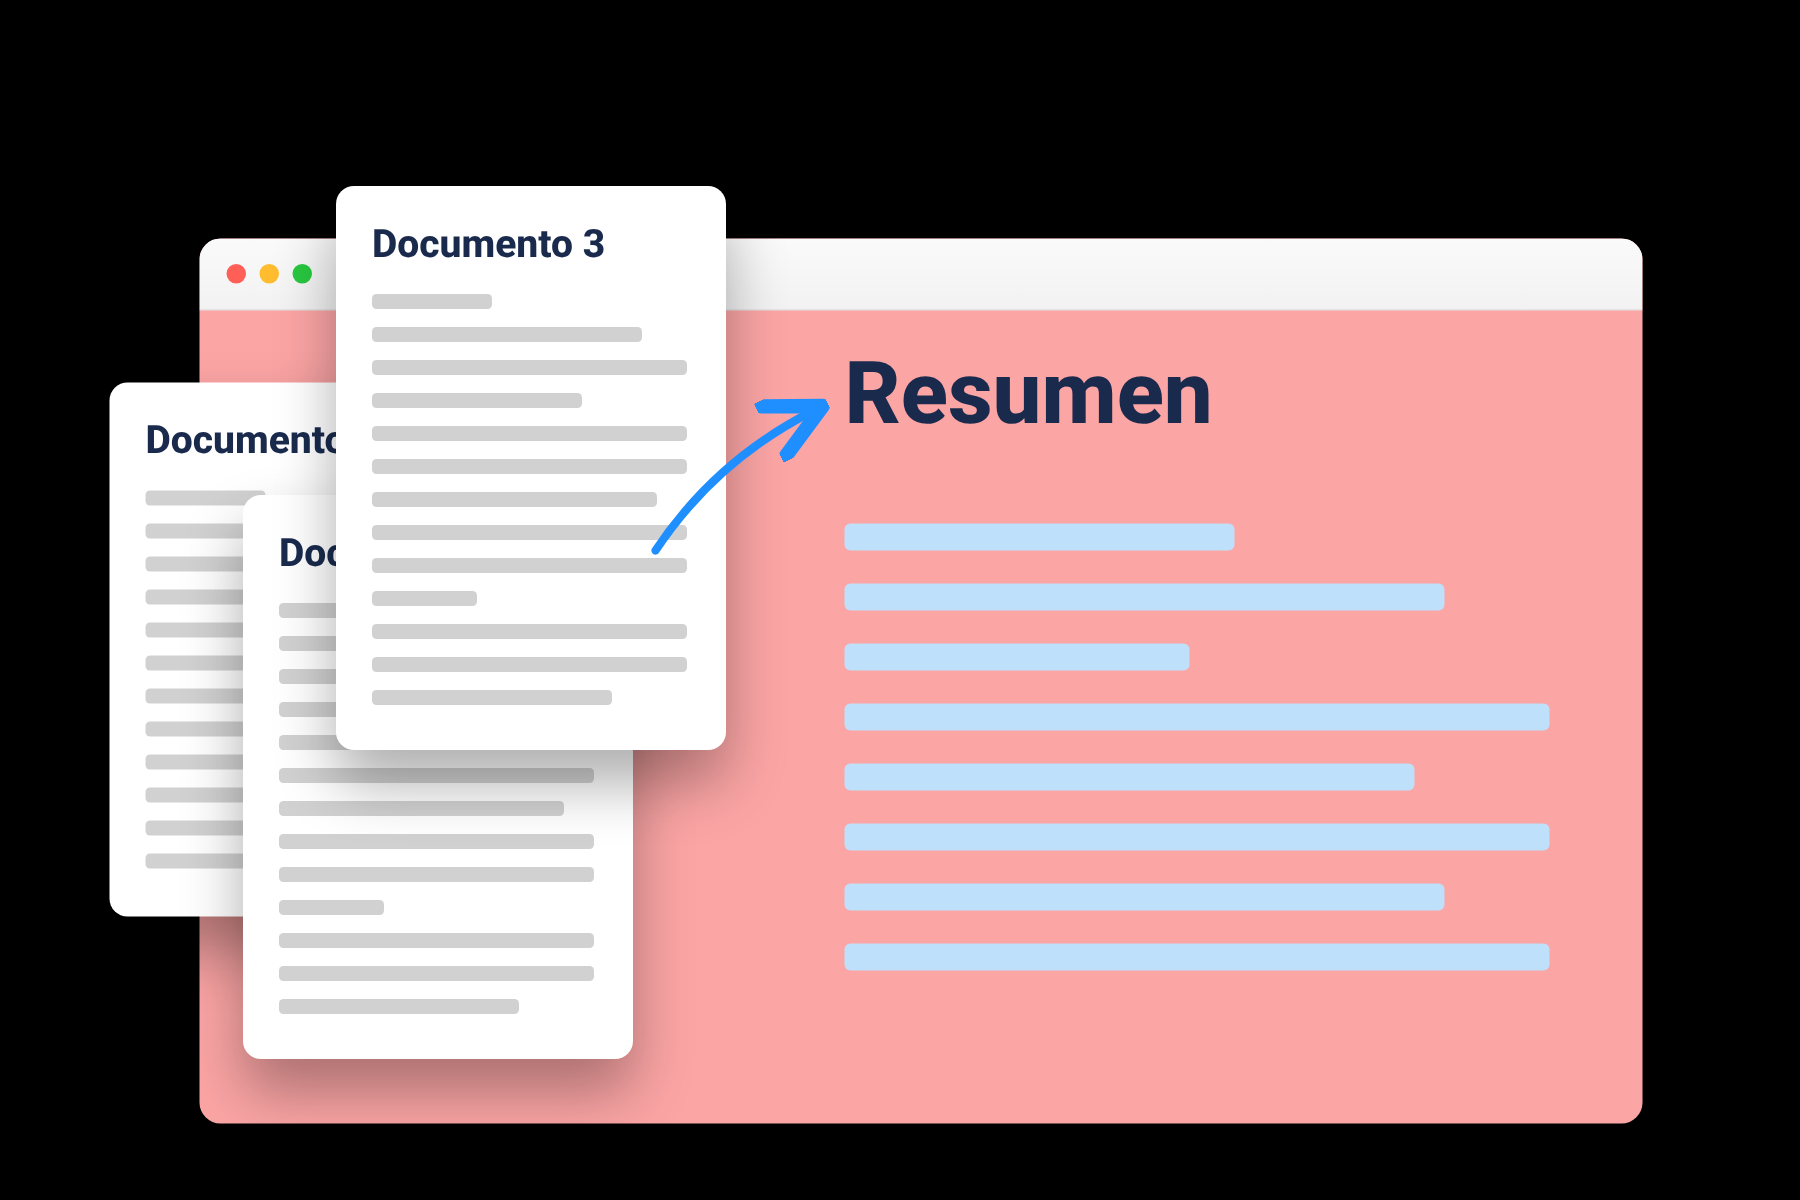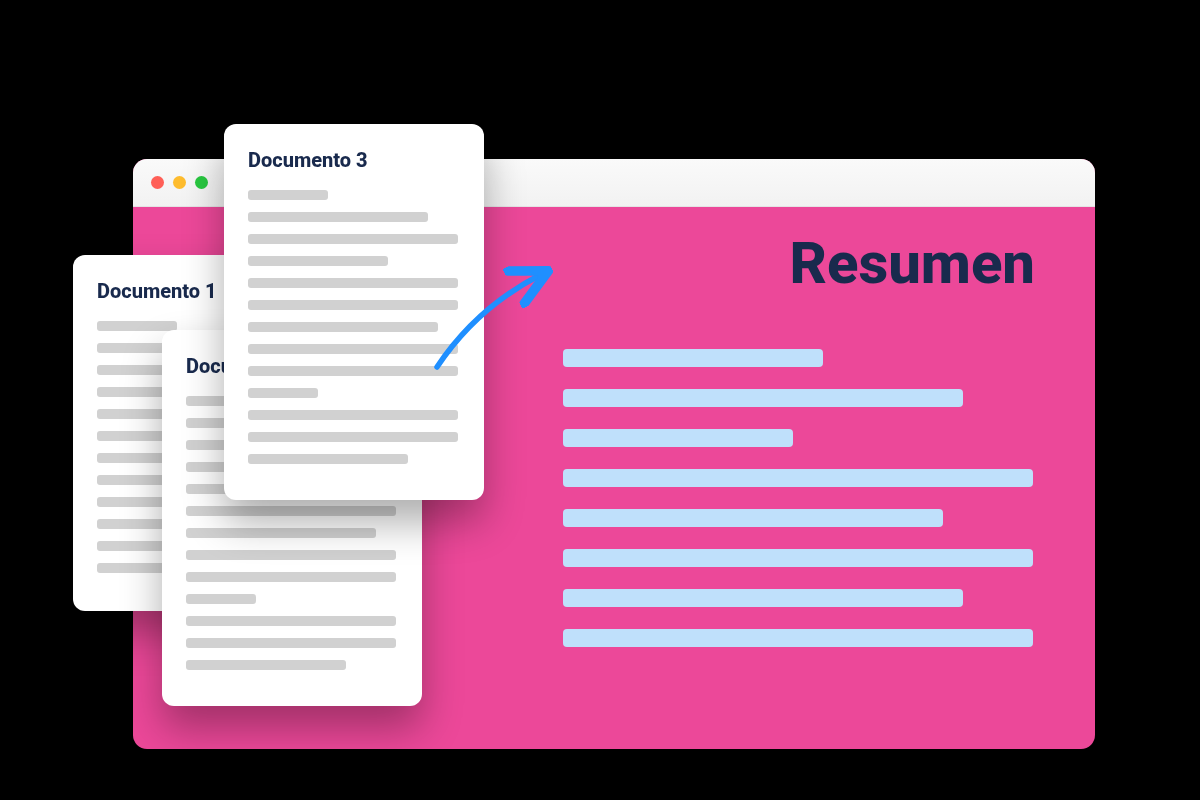--- a/index.html
+++ b/index.html
@@ -12,25 +12,24 @@
     overflow: hidden;
   }
 
   
   .window {
     position: absolute;
     left: 133px;
     top: 159px;
     width: 962px;
     height: 590px;
-    background: #ec4899;
+    background: #fca5a5;
     border-radius: 14px;
     box-shadow: 0 30px 60px rgba(0,0,0,.35);
     overflow: hidden;
-    text-align: right;
   }
   .titlebar {
     height: 48px;
     background: linear-gradient(#fafafa,#f2f2f2);
     border-bottom: 1px solid #e4e4e4;
     display: flex;
     align-items: center;
     padding: 0 18px;
     gap: 9px;
   }
@@ -56,21 +55,21 @@
 
   
   .doc {
     position: absolute;
     background: #fff;
     border-radius: 12px;
     box-shadow: 0 22px 40px rgba(0,0,0,.32);
     padding: 24px 24px 20px;
   }
   .doc-title {
-    font-size: 20px;
+    font-size: 26px;
     font-weight: 800;
     color: #192a4d;
     margin-bottom: 18px;
     white-space: nowrap;
     overflow: hidden;
   }
   .gbar { height: 10px; background: #d1d1d1; border-radius: 3px; margin-bottom: 12px; }
 
   .doc1 { left: 73px;  top: 255px; width: 260px; height: 356px; z-index: 2; }
   .doc2 { left: 162px; top: 330px; width: 260px; height: 376px; z-index: 3; }

